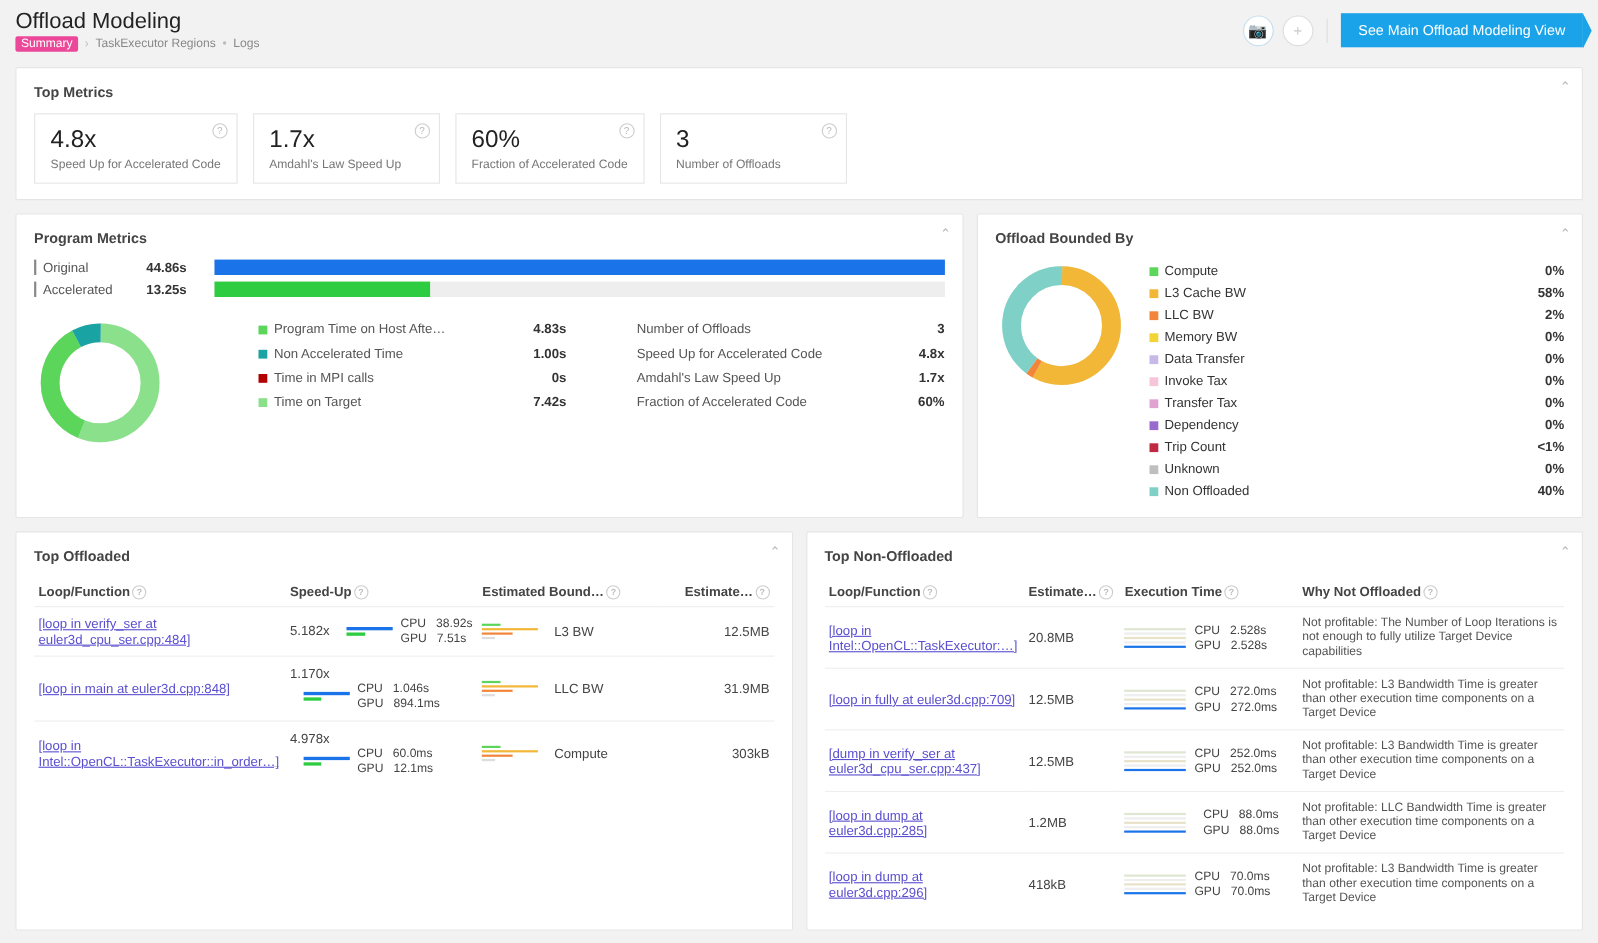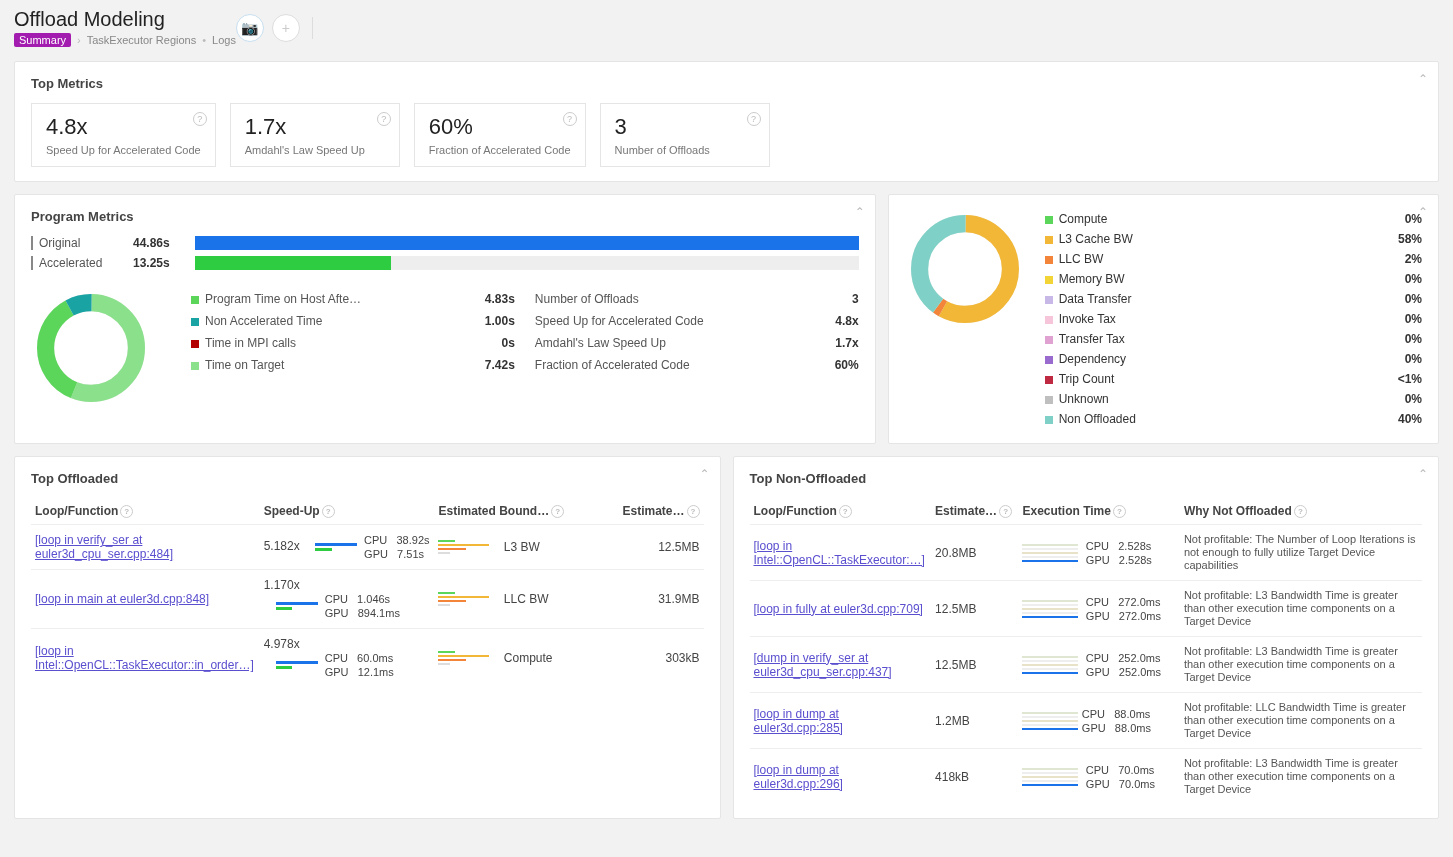--- a/index.html
+++ b/index.html
@@ -4,24 +4,24 @@
 <style>
   * { box-sizing: border-box; margin: 0; padding: 0; }
   body {
     font-family: -apple-system, BlinkMacSystemFont, "Segoe UI", Arial, sans-serif;
     font-size: 12px;
     color: #333;
     background: #f2f2f2;
     padding: 8px 14px;
   }
   a { color: #0071c5; text-decoration: underline; cursor: pointer; }
-  .header-row { display:flex; align-items:center; }
+  .header-row { display:flex; align-items:center; justify-content:space-between; }
   .page-title { font-size: 20px; font-weight: 400; color:#222; margin-bottom:2px; }
   .breadcrumb { font-size: 11px; color:#888; display:flex; align-items:center; gap:6px; margin-top:2px; }
-  .bc-active { background:#a21caf; color:#fff; padding:1px 5px; border-radius:2px; }
+  .bc-active { background:#ec4899; color:#fff; padding:1px 5px; border-radius:2px; }
   .bc-sep { color:#bbb; }
   .header-actions { display:flex; align-items:center; gap:8px; }
   .circle-btn {
     width:28px; height:28px; border-radius:50%; border:1px solid #c7dff0;
     display:flex; align-items:center; justify-content:center; color:#2fa3e0; font-size:14px;
     background:#fff; cursor:pointer;
   }
   .circle-btn.dim { border-color:#ddd; color:#ccc; }
   .vsep { width:1px; height:22px; background:#ddd; margin:0 4px; }
   .main-btn {
@@ -62,21 +62,21 @@
   .prog-row { display:flex; align-items:center; gap:12px; margin-bottom:6px; }
   .prog-label { width:90px; font-size:12px; color:#555; border-left:2px solid #888; padding-left:6px;}
   .prog-val   { width:50px; font-weight:600; }
   .prog-bar   { flex:1; height:14px; background:#eee; position:relative; }
   .prog-fill  { height:100%; position:absolute; left:0; top:0; }
 
   .prog-detail { display:flex; margin-top:18px; gap:20px; }
   .donut-box { width:140px; }
   .kv-col { flex:1; }
   .kv-row { display:flex; justify-content:space-between; padding:4px 0; font-size:12px; }
-  .kv-key { color:#555; }
+  .kv-key { color:#555;margin-left:44px; }
   .kv-val { font-weight:600; }
   .legend-dot {
     display:inline-block; width:8px; height:8px; margin-right:6px; vertical-align:middle;
   }
 
   
   .ob-body { display:flex; gap:20px; }
   .ob-legend { flex:1; }
   .ob-row { display:flex; justify-content:space-between; padding:3px 0; font-size:12px; }
 
@@ -115,20 +115,21 @@
     </div>
   </div>
   <div class="header-actions">
     <div class="circle-btn">
       <span>📷</span>
     </div>
     <div class="circle-btn dim">
       <span>+</span>
     </div>
     <div class="vsep"></div>
+    <button class="main-btn">See Main Offload Modeling View</button>
   </div>
 </div>
 
 <div class="panel" style="margin-top:14px">
   <span class="panel-chevron">⌃</span>
   <div class="panel-title">Top Metrics</div>
   <div class="metric-cards" id="metric-cards">
       <div class="metric-card">
       <div class="help-ic">?</div>
       <div class="metric-value">4.8x</div>
@@ -215,20 +216,21 @@
           <div class="kv-row">
       <span class="kv-key">Fraction of Accelerated Code</span>
             <span class="kv-val">60%</span>
     </div>
         </div>
     </div>
   </div>
 
   <div class="panel" style="flex:1">
     <span class="panel-chevron">⌃</span>
+    <div class="panel-title">Offload Bounded By</div>
     <div class="ob-body">
       <div>
         <svg viewBox="0 0 42 42" width="120" height="120">
           <circle cx="21" cy="21" r="15.9" fill="none" stroke="#eee" stroke-width="6"></circle>
           <circle cx="21" cy="21" r="15.9" fill="none" stroke="#f2b736" stroke-width="6" stroke-dasharray="58 42" stroke-dashoffset="25"></circle>
           <circle cx="21" cy="21" r="15.9" fill="none" stroke="#f2853a" stroke-width="6" stroke-dasharray="2 98" stroke-dashoffset="67"></circle>
           <circle cx="21" cy="21" r="15.9" fill="none" stroke="#7fd1c7" stroke-width="6" stroke-dasharray="40 60" stroke-dashoffset="65"></circle>
         </svg>
       </div>
       <div class="ob-legend" id="ob-rows">
@@ -431,21 +433,21 @@
     </tr>
           <tr>
       <td class="lf"><a>[loop in dump at euler3d.cpp:285]</a></td>
       <td>1.2MB</td>
       <td>
         <span class="sparkline">
           <div class="spark-non c1"></div><div class="spark-non"></div>
           <div class="spark-non c2"></div><div class="spark-non"></div>
           <div class="spark-non" style="background:#1a73e8"></div>
         </span>
-        <span class="mini" style="display:inline-block;vertical-align:middle;margin-left:0">
+        <span class="mini" style="display:inline-block;vertical-align:middle;margin-left:12px">
           <div>CPU&nbsp;&nbsp;&nbsp;88.0ms</div>
           <div>GPU&nbsp;&nbsp;&nbsp;88.0ms</div>
         </span>
       </td>
       <td class="why">Not profitable: LLC Bandwidth Time is greater than other execution time components on a Target Device</td>
     </tr>
           <tr>
       <td class="lf"><a>[loop in dump at euler3d.cpp:296]</a></td>
       <td>418kB</td>
       <td>

